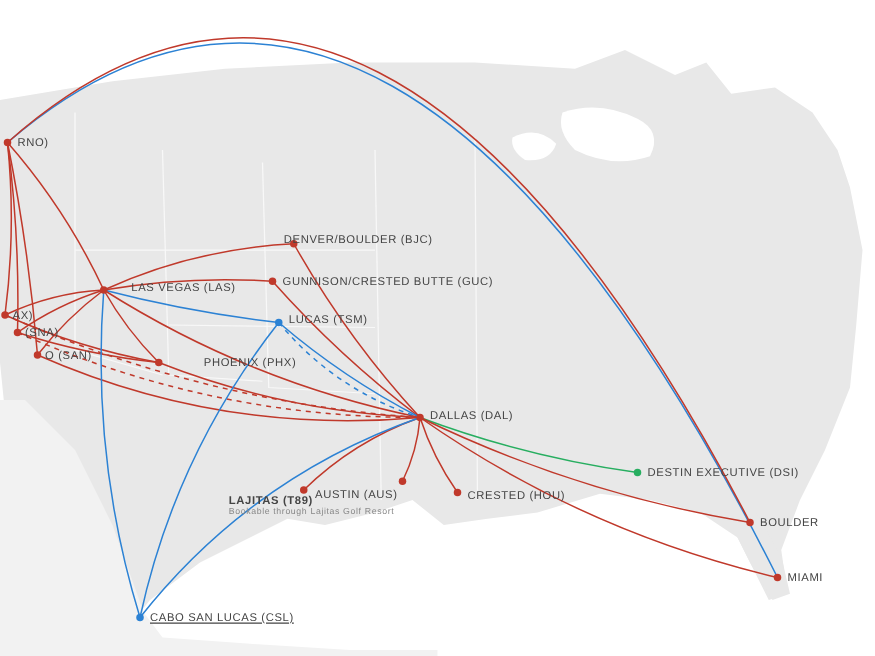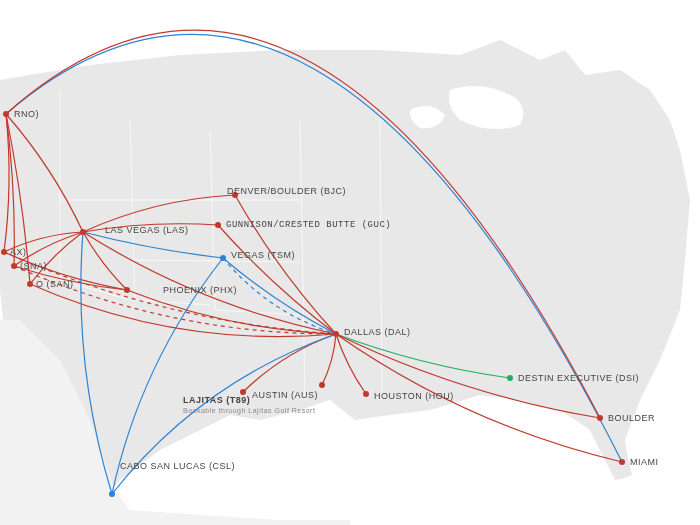--- a/index.html
+++ b/index.html
@@ -140,33 +140,33 @@
       <div class="city-label" style="left: 20px; top: 266px;">(SNA)</div>
       <div class="city-dot red" style="left: 30px; top: 284px;"></div>
       <div class="city-label" style="left: 36px; top: 284px;">O (SAN)</div>
       <div class="city-dot red" style="left: 83px; top: 232px;"></div>
       <div class="city-label" style="left: 105px; top: 230px;">LAS VEGAS (LAS)</div>
       <div class="city-dot red" style="left: 127px; top: 290px;"></div>
       <div class="city-label" style="left: 135px; top: 290px; padding-left: 28px;">PHOENIX (PHX)</div>
       <div class="city-dot red" style="left: 235px; top: 195px;"></div>
       <div class="city-label" style="left: 227px; top: 191px;">DENVER/BOULDER (BJC)</div>
       <div class="city-dot red" style="left: 218px; top: 225px;"></div>
-      <div class="city-label" style="left: 226px; top: 225px; font-family: Liberation Mono, monospace;">GUNNISON/CRESTED BUTTE (GUC)</div>
+      <div class="city-label" style="left: 226px; top: 225px;">GUNNISON/CRESTED BUTTE (GUC)</div>
       <div class="city-dot blue" style="left: 223px; top: 258px;"></div>
-      <div class="city-label" style="left: 231px; top: 255px;">VEGAS (TSM)</div>
+      <div class="city-label" style="left: 231px; top: 255px;">LUCAS (TSM)</div>
       <div class="city-dot red" style="left: 336px; top: 334px;"></div>
       <div class="city-label" style="left: 344px; top: 332px; text-align: right;">DALLAS (DAL)</div>
       <div class="city-dot red" style="left: 322px; top: 385px;"></div>
       <div class="city-label" style="left: 252px; top: 395px;">AUSTIN (AUS)</div>
       <div class="city-dot red" style="left: 366px; top: 394px;"></div>
-      <div class="city-label" style="left: 374px; top: 396px;">HOUSTON (HOU)</div>
+      <div class="city-label" style="left: 374px; top: 396px;">CRESTED (HOU)</div>
       <div class="city-dot red" style="left: 243px; top: 392px;"></div>
       <div class="city-label" style="left: 183px; top: 400px; font-weight: bold;">LAJITAS (T89)</div>
       <div class="city-dot blue" style="left: 112px; top: 494px;"></div>
-      <div class="city-label" style="left: 120px; top: 466px;">CABO SAN LUCAS (CSL)</div>
+      <div class="city-label" style="left: 120px; top: 494px; text-decoration: underline;">CABO SAN LUCAS (CSL)</div>
       <div class="city-dot green" style="left: 510px; top: 378px;"></div>
       <div class="city-label" style="left: 518px; top: 378px;">DESTIN EXECUTIVE (DSI)</div>
       <div class="city-dot red" style="left: 600px; top: 418px;"></div>
       <div class="city-label" style="left: 608px; top: 418px;">BOULDER</div>
       <div class="city-dot red" style="left: 622px; top: 462px;"></div>
       <div class="city-label" style="left: 630px; top: 462px;">MIAMI</div>
       <div class="city-label small" style="left: 183px; top: 410px;">Bookable through Lajitas Golf Resort</div>
     </div>
 
 </div>

